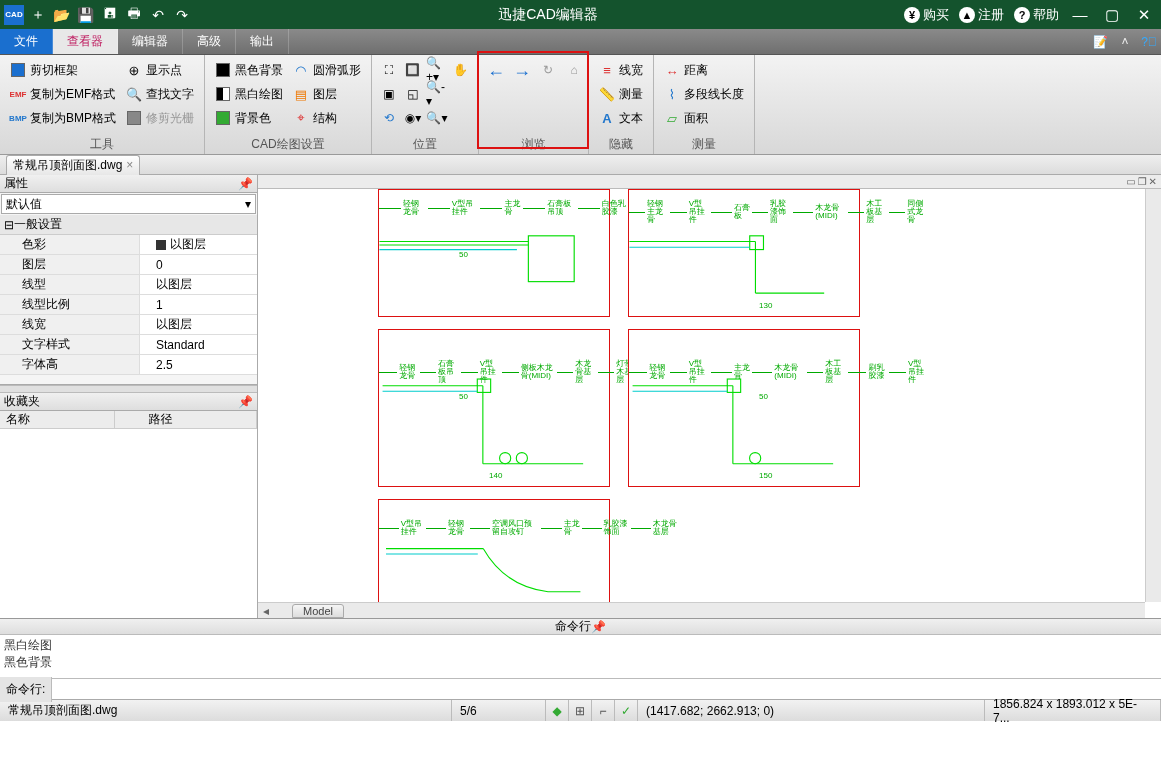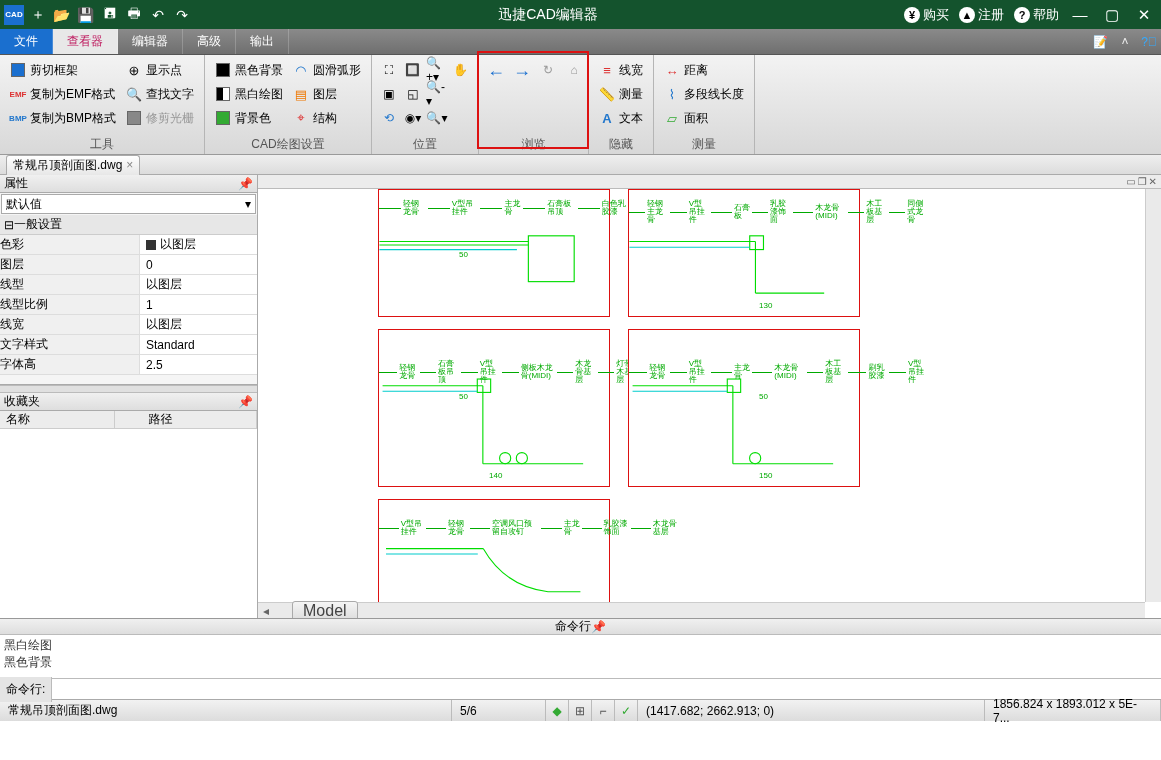--- a/index.html
+++ b/index.html
@@ -42,36 +42,36 @@
 .doctab .close { cursor: pointer; color: #888; }
 
 
 .main { display: flex; height: 443px; }
 .leftpane { width: 258px; display: flex; flex-direction: column; border-right: 1px solid #aaa; background: #f5f5f5; }
 .panelhead { height: 18px; background: linear-gradient(#f0f0f0,#dedede); border-bottom: 1px solid #aaa; display: flex; align-items: center; padding: 0 4px; font-size: 12px; justify-content: space-between; }
 .panelhead .pin { cursor: pointer; }
 .combo { height: 20px; border: 1px solid #aaa; margin: 1px; background: #fff; display: flex; align-items: center; padding: 0 4px; justify-content: space-between; }
 .proptable { flex: 0 0 auto; overflow: auto; border-bottom: 1px solid #aaa; }
 .proprow { display: flex; height: 20px; border-bottom: 1px solid #ddd; }
-.proprow .k { width: 140px; display: flex; align-items: center; border-right: 1px solid #ddd; background: #f0f0f0; }
-.proprow .v { flex: 1; padding-left: 6px; display: flex; align-items: center; background: #fff; }
+.proprow .k { width: 140px; padding-left: 22px; display: flex; align-items: center; border-right: 1px solid #ddd; background: #f0f0f0; }
+.proprow .v { flex: 1; padding-left: 16px; display: flex; align-items: center; background: #fff; }
 .proprow.cat .k { padding-left: 4px; width: 100%; background: #e7e7e7; font-weight: normal; border-right: none; }
 .proprow.cat { border-bottom: 1px solid #ccc; }
 .favhead { display: flex; height: 18px; border-bottom: 1px solid #ccc; background: #ececec; gap: 28px; }
 .favhead div { flex: 1; padding-left: 6px; display: flex; align-items: center; border-right: 1px solid #ccc; }
 .favbody { flex: 1; background: #fff; }
 
 
 .canvaswrap { flex: 1; display: flex; flex-direction: column; position: relative; }
 .canvashead { height: 14px; background: #ececec; border-bottom: 1px solid #bbb; display:flex; justify-content:flex-end; gap:2px; padding-right:4px; align-items:center; font-size:10px; color:#666;}
 .canvashead span{cursor:pointer;}
 .canvas { flex: 1; background: #fff; position: relative; overflow: hidden; }
 .canvas .scrollv { position: absolute; right: 0; top: 0; bottom: 16px; width: 16px; background: #eaeaea; border-left: 1px solid #ccc; }
 .canvas .scrollh { position: absolute; left: 0; right: 16px; bottom: 0; height: 16px; background: #eaeaea; border-top: 1px solid #ccc; display:flex; align-items:center;}
-.canvas .scrollh .mtab { background: linear-gradient(#f5f5f5,#ddd); border: 1px solid #aaa; border-radius: 3px 3px 0 0; padding: 0 10px; margin-left:18px; font-size:16px; color:#444;}
+.canvas .scrollh .mtab { background: linear-gradient(#f5f5f5,#ddd); border: 1px solid #aaa; border-radius: 3px 3px 0 0; padding: 0 10px; margin-left:18px; font-size:11px; color:#444;}
 .canvas .scrollh .arr { width:16px; display:flex; align-items:center; justify-content:center; color:#666;}
 
 
 .thumb { position: absolute; border: 1px solid #d11; background: #fff; }
 .thumb svg { width: 100%; height: 100%; }
 .labels { position: absolute; display: flex; flex-direction: row; gap: 1px; font-size: 8px; color: #0a0; line-height: 8px; }
 .labels .row { display: flex; align-items: center; }
 .labels .ln { width: 30px; height: 1px; background: #0a0; margin-right: 2px; }
 
 

